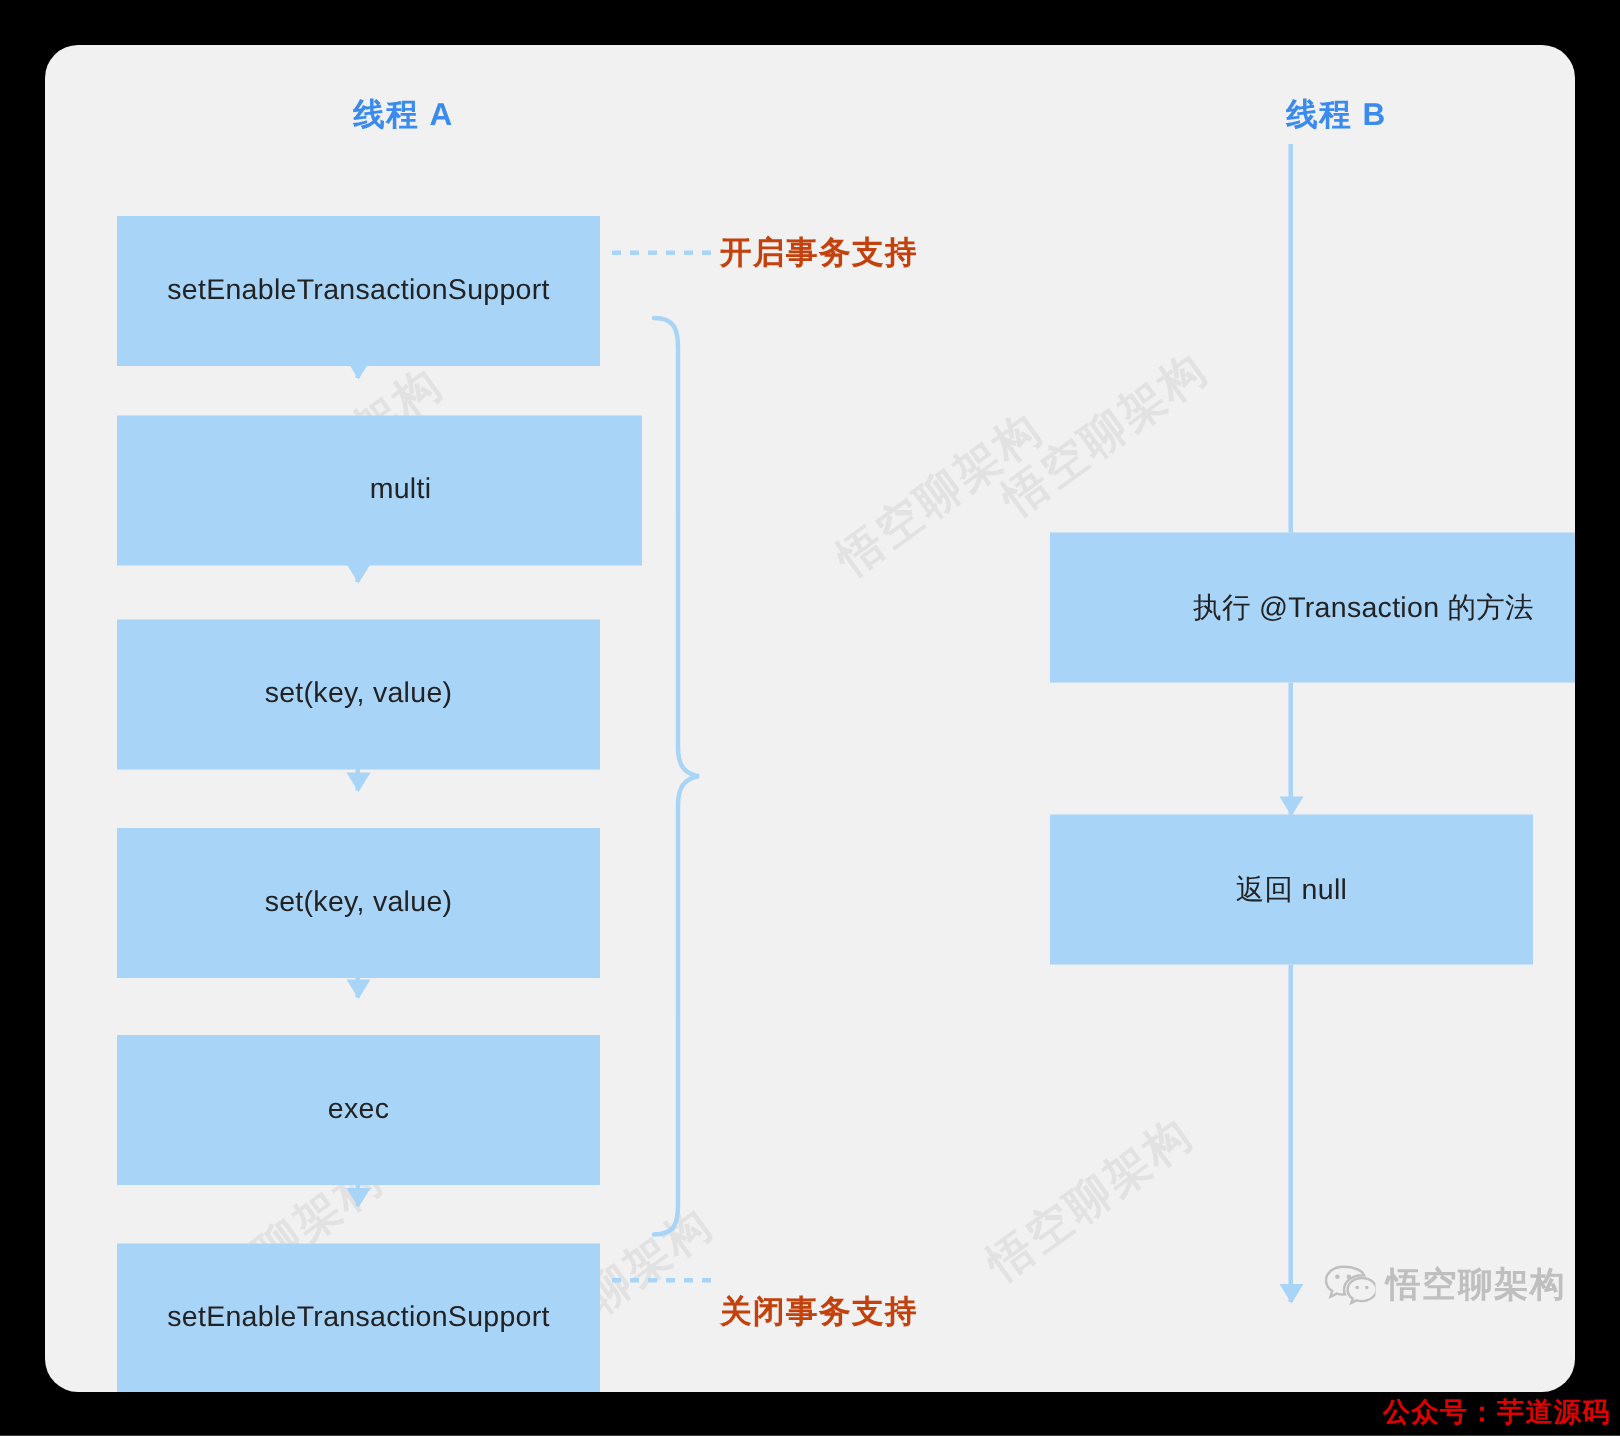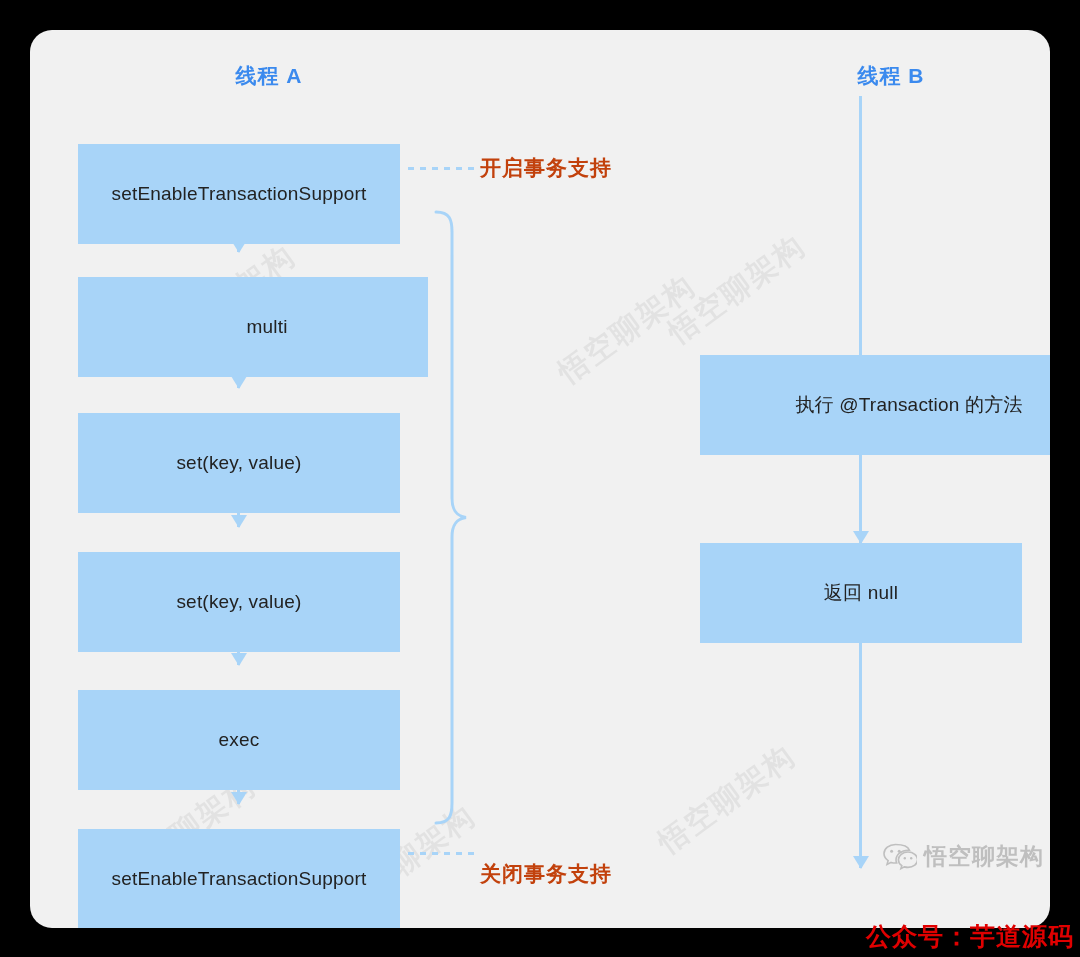--- a/index.html
+++ b/index.html
@@ -167,21 +167,21 @@
     font-size: 23px;
     font-weight: 600;
     letter-spacing: 1px;
     white-space: nowrap;
   }
   #promo {
     position: absolute;
     right: 6px;
     bottom: 4px;
     color: #e00000;
-    font-size: 25px;
+    font-size: 18px;
     font-weight: 700;
     letter-spacing: 1px;
     white-space: nowrap;
   }
 </style>
 </head>
 <body>
 
 <div id="canvas">
 

